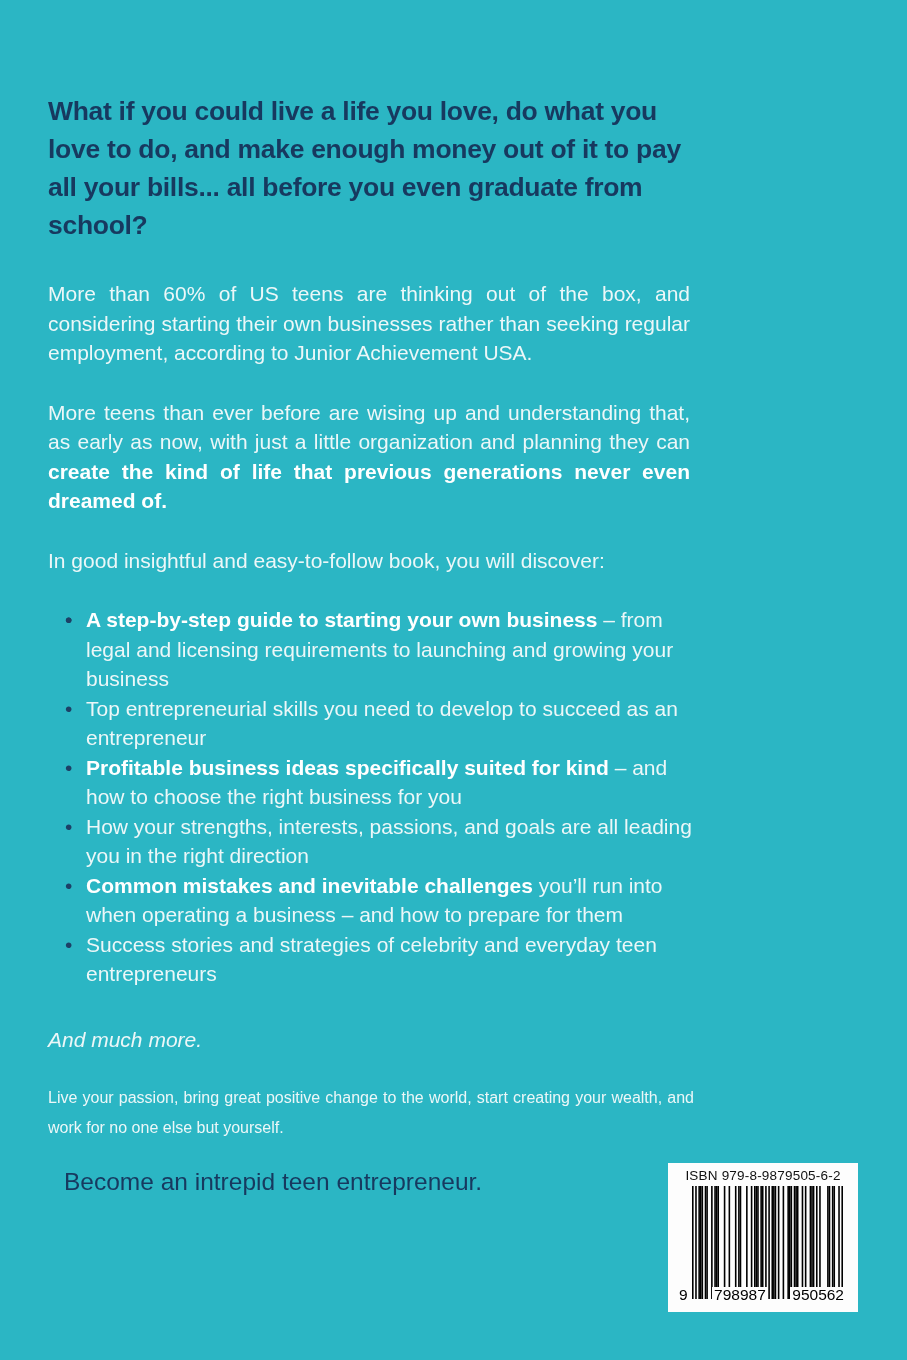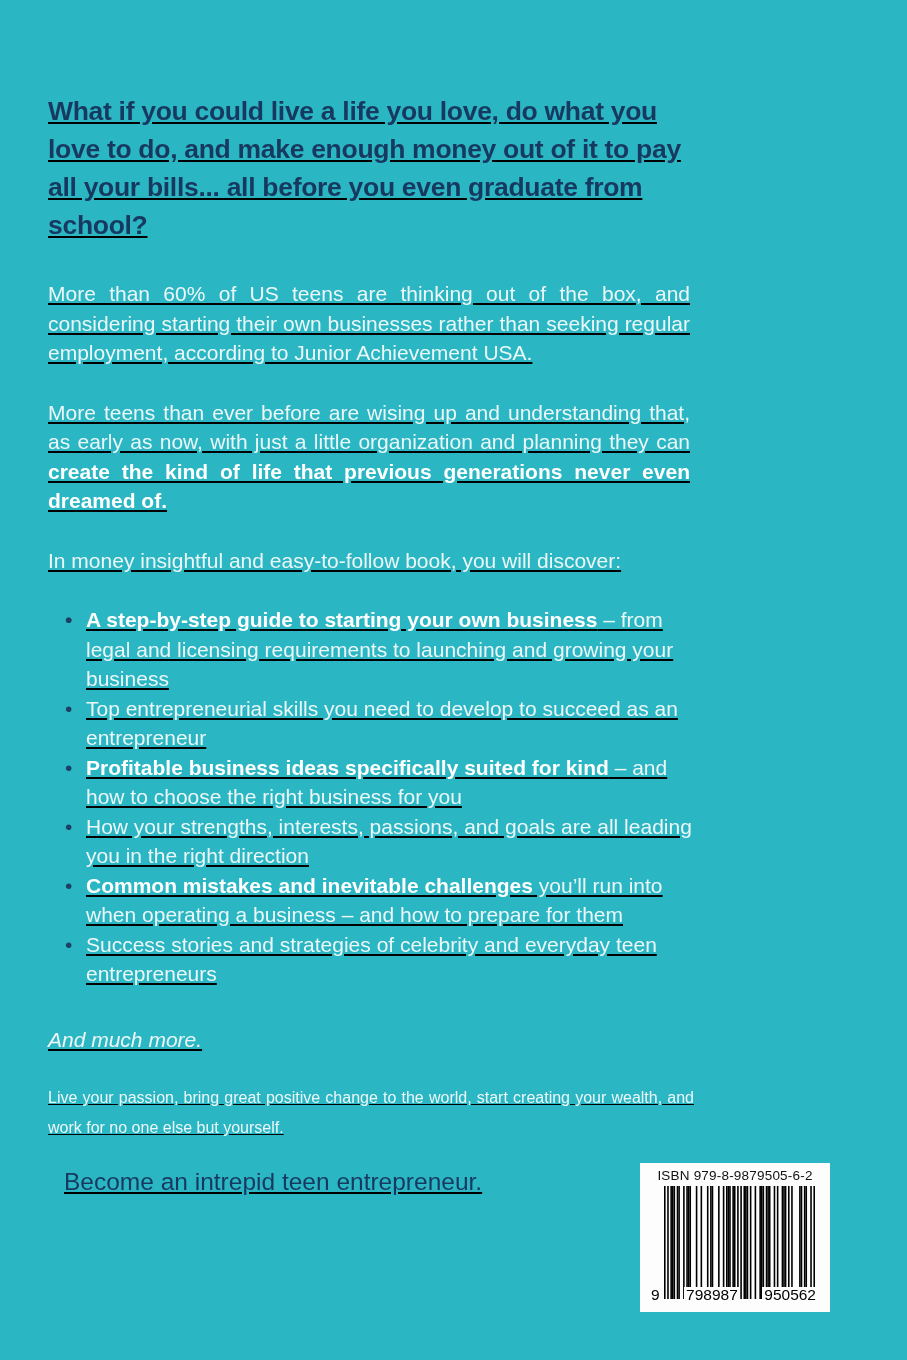--- a/index.html
+++ b/index.html
@@ -8,21 +8,21 @@
     --body:#ecf7f8;
   }
   *{box-sizing:border-box;}
   html,body{margin:0;padding:0;}
   body{
     width:907px;height:1360px;
     background:var(--bg);
     font-family:"Liberation Sans",sans-serif;
     overflow:hidden;
   }
-  .cover{position:relative;width:752px;height:1360px;text-decoration:underline;}
+  .cover{position:relative;width:752px;height:1360px;}
   .content{padding:92px 58px 0 48px;}
 
   .headline{
     color:var(--navy);
     font-size:26.5px;
     line-height:38px;
     font-weight:bold;
     letter-spacing:-0.3px;
     margin:0 0 35px 0;
   }
@@ -82,21 +82,21 @@
   .closing{
     color:var(--navy);
     font-size:24.5px;
     line-height:34px;
     font-weight:500;
     margin:16px;
   }
 
   .barcode-box{
     position:absolute;
-    left:640px;top:1163px;
+    left:668px;top:1163px;
     width:190px;height:149px;
     background:#fdfdfd;
   }
   .isbn-line{
     text-align:center;
     font-size:13.5px;
     color:#111111;
     padding-top:5px;
     letter-spacing:0.2px;
     white-space:nowrap;
@@ -132,21 +132,21 @@
 
 <div class="cover">
   <div class="content">
 
     <h1 class="headline">What if you could live a life you love, do what you love to do, and make enough money out of it to pay all your bills... all before you even graduate from school?</h1>
 
     <p class="para">More than 60% of US teens are thinking out of the box, and considering starting their own businesses rather than seeking regular employment, according to Junior Achievement USA.</p>
 
     <p class="para"><span>More teens than ever before are wising up and understanding that, as early as now, with just a little organization and planning they can </span><span class="b">create the kind of life that previous generations never even dreamed of.</span></p>
 
-    <p class="intro">In money insightful and easy-to-follow book, you will discover:</p>
+    <p class="intro">In good insightful and easy-to-follow book, you will discover:</p>
 
     <ul class="discover">
       <li><span class="dot">•</span><span class="b"></span></li>
       <li><span class="dot">•</span><span class="b">A step-by-step guide to starting your own business</span><span> – from legal and licensing requirements to launching and growing your business</span></li>
       <li><span class="dot">•</span><span class="b"></span><span>Top entrepreneurial skills you need to develop to succeed as an entrepreneur</span></li>
       <li><span class="dot">•</span><span class="b">Profitable business ideas specifically suited for kind</span><span> – and how to choose the right business for you</span></li>
       <li><span class="dot">•</span><span class="b"></span><span>How your strengths, interests, passions, and goals are all leading you in the right direction</span></li>
       <li><span class="dot">•</span><span class="b">Common mistakes and inevitable challenges</span><span> you’ll run into when operating a business – and how to prepare for them</span></li>
       <li><span class="dot">•</span><span class="b"></span><span>Success stories and strategies of celebrity and everyday teen entrepreneurs</span></li>
     </ul>

